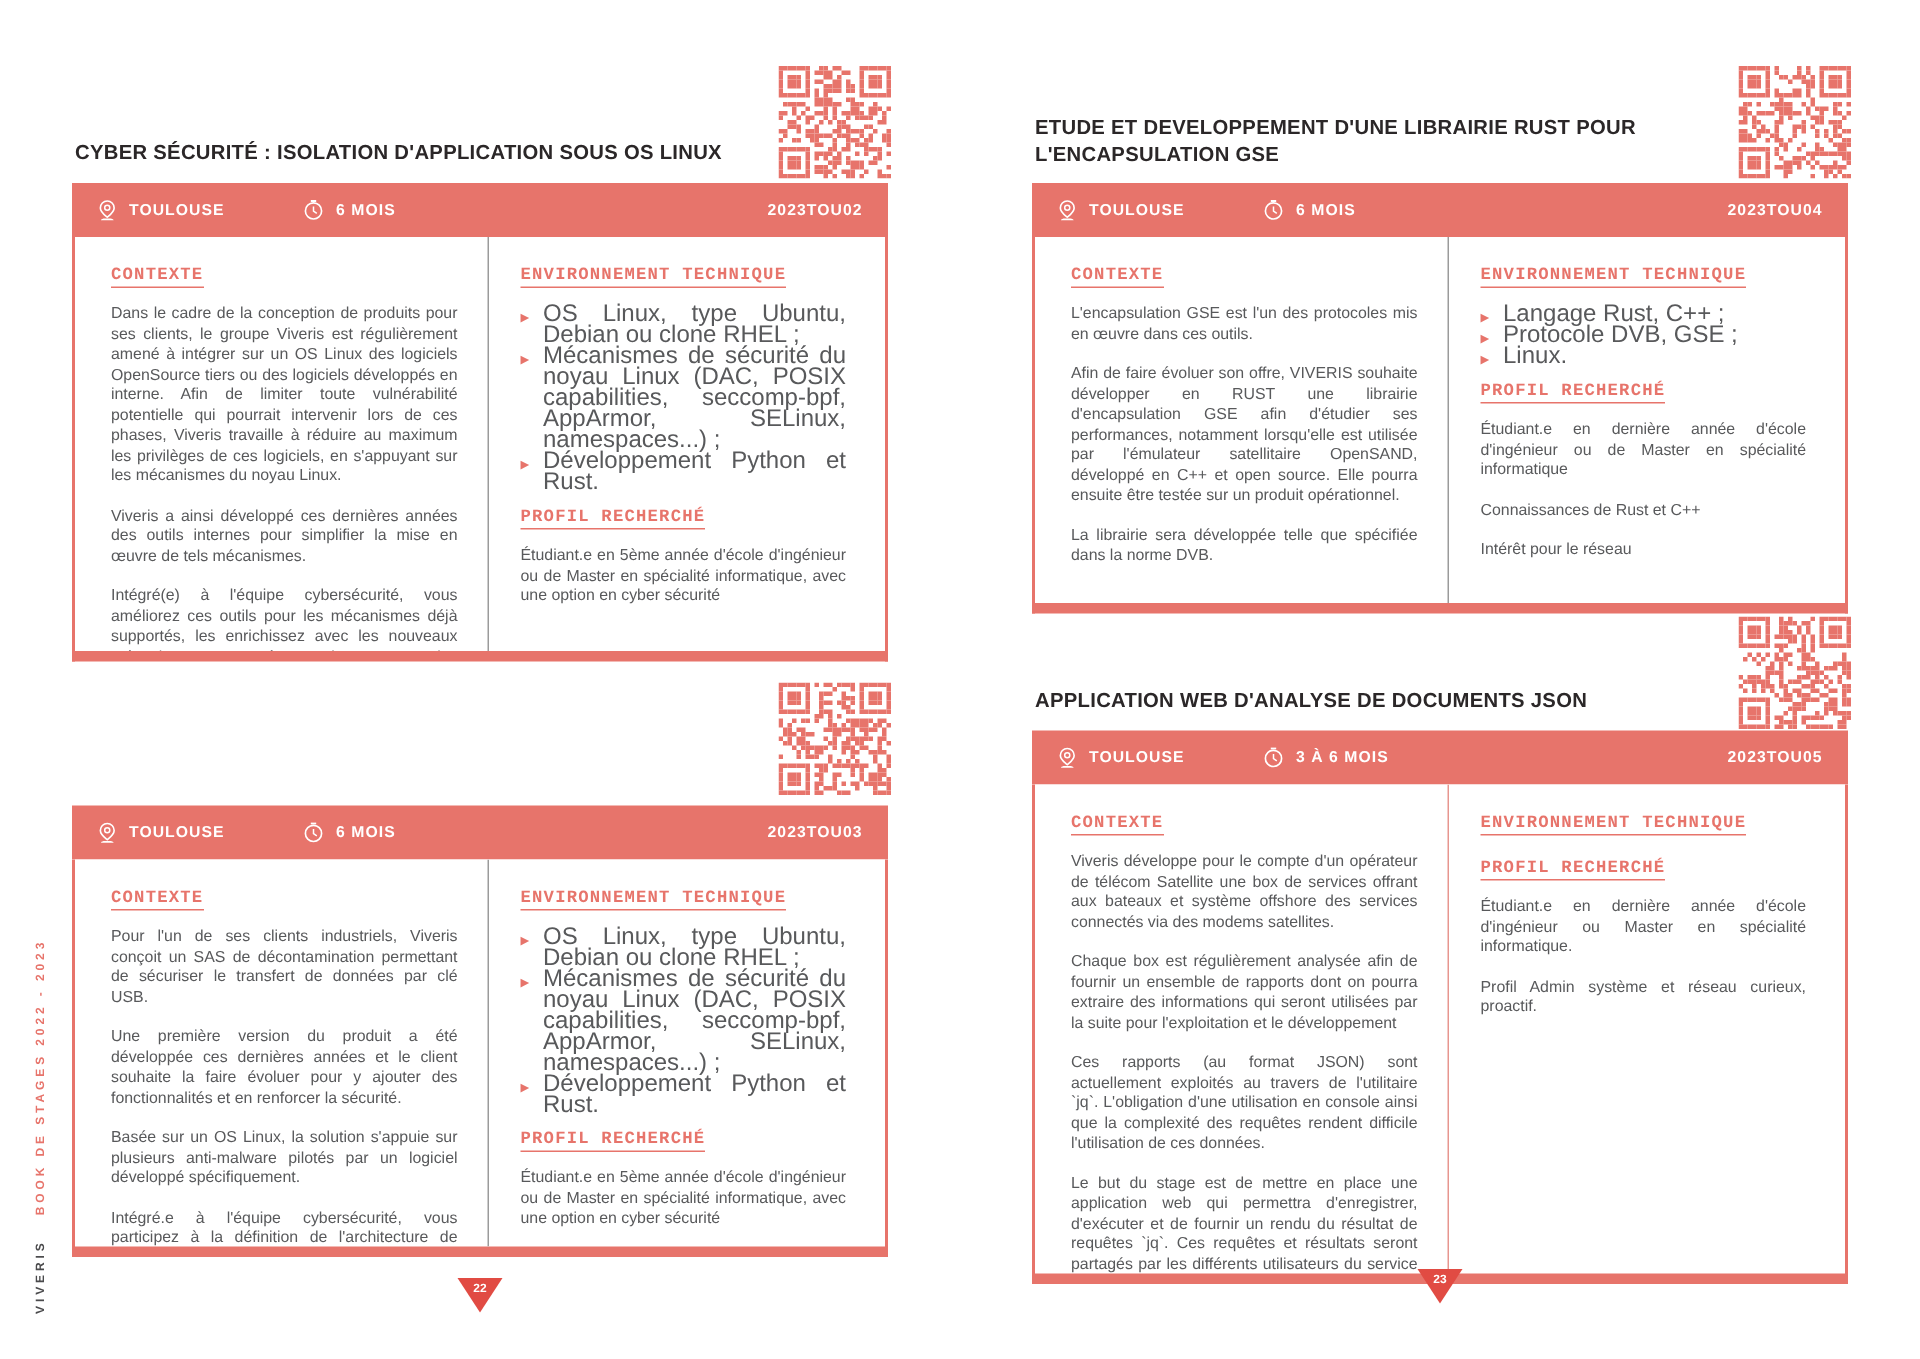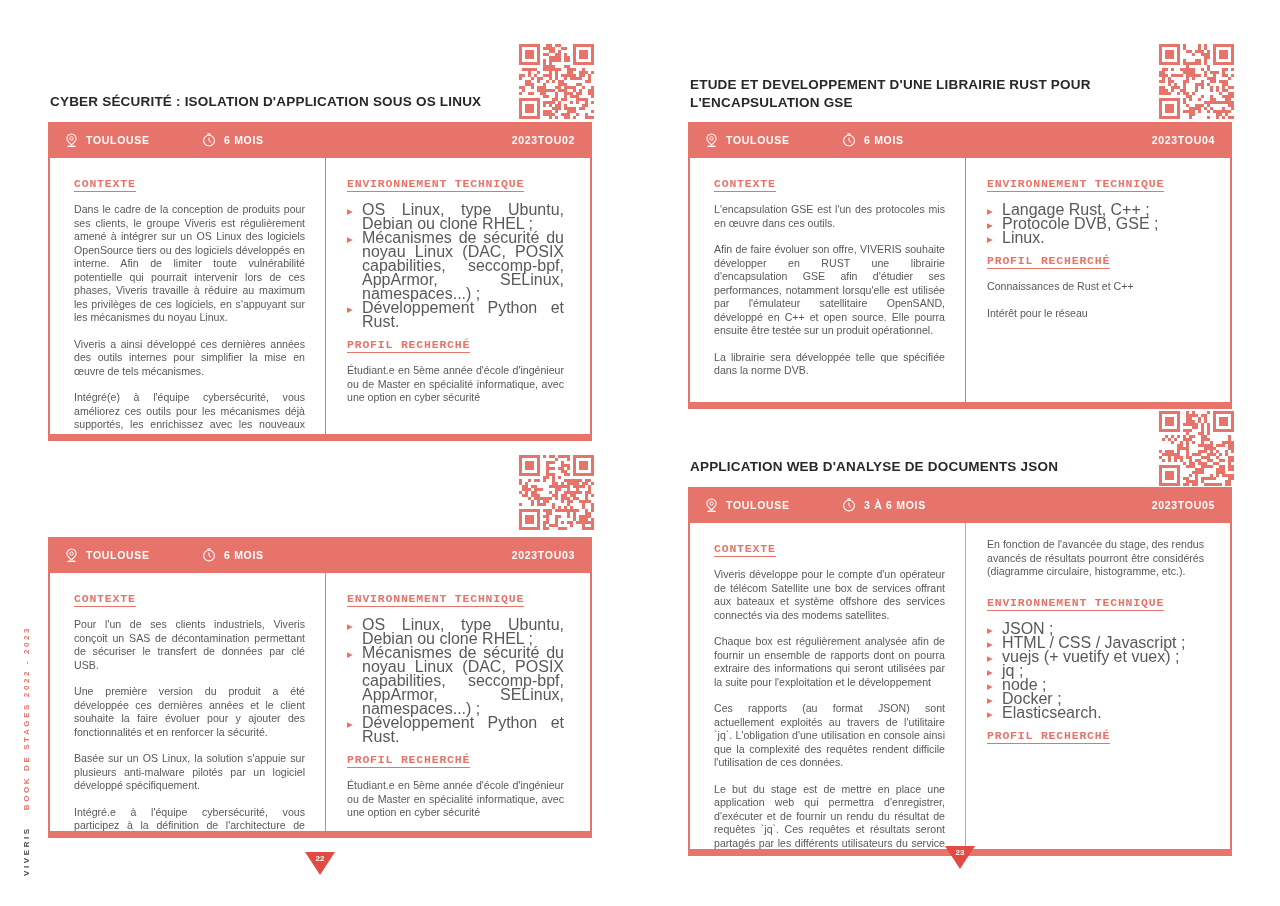--- a/index.html
+++ b/index.html
@@ -1143,20 +1143,21 @@
         </div>
         <div class="col colR">
           <h3 class="sect">ENVIRONNEMENT TECHNIQUE</h3>
           <ul class="bullets">
               <li>Langage Rust, C++ ;</li>
               <li>Protocole DVB, GSE ;</li>
               <li>Linux.</li>
             </ul>
           <h3 class="sect sect-mt">PROFIL RECHERCHÉ</h3>
           <div class="paras">
+              <p>Étudiant.e en dernière année d'école d'ingénieur ou de Master en spécialité informatique</p>
               <p>Connaissances de Rust et C++</p>
               <p>Intérêt pour le réseau</p>
             </div>
         </div>
       </div>
     </section>
 
     <section class="card c4">
       <div class="card-head h78">
         <h2 class="card-title">APPLICATION WEB D'ANALYSE DE DOCUMENTS JSON</h2>
@@ -1501,34 +1502,26 @@
         <div class="col colL">
           <h3 class="sect">CONTEXTE</h3>
           <div class="paras">
               <p>Viveris développe pour le compte d'un opérateur de télécom Satellite une box de services offrant aux bateaux et système offshore des services connectés via des modems satellites.</p>
               <p>Chaque box est régulièrement analysée afin de fournir un ensemble de rapports dont on pourra extraire des informations qui seront utilisées par la suite pour l'exploitation et le développement</p>
               <p>Ces rapports (au format JSON) sont actuellement exploités au travers de l'utilitaire `jq`. L'obligation d'une utilisation en console ainsi que la complexité des requêtes rendent difficile l'utilisation de ces données.</p>
               <p>Le but du stage est de mettre en place une application web qui permettra d'enregistrer, d'exécuter et de fournir un rendu du résultat de requêtes `jq`. Ces requêtes et résultats seront partagés par les différents utilisateurs du service web. Deux parties seront donc à développer : l'interface web basée sur vuejs et un serveur nodejs gérant les différentes requêtes.</p>
             </div>
         </div>
         <div class="col colR">
+          <h3 class="sect">ENVIRONNEMENT TECHNIQUE</h3>
+          <h3 class="sect sect-mt">PROFIL RECHERCHÉ</h3>
           <div class="paras">
-              <p>En fonction de l'avancée du stage, des rendus avancés de résultats pourront être considérés (diagramme circulaire, histogramme, etc.).</p>
+              <p>Étudiant.e en dernière année d'école d'ingénieur ou Master en spécialité informatique.</p>
+              <p>Profil Admin système et réseau curieux, proactif.</p>
             </div>
-          <h3 class="sect">ENVIRONNEMENT TECHNIQUE</h3>
-          <ul class="bullets">
-              <li>JSON ;</li>
-              <li>HTML / CSS / Javascript ;</li>
-              <li>vuejs (+ vuetify et vuex) ;</li>
-              <li>jq ;</li>
-              <li>node ;</li>
-              <li>Docker ;</li>
-              <li>Elasticsearch.</li>
-            </ul>
-          <h3 class="sect sect-mt">PROFIL RECHERCHÉ</h3>
         </div>
       </div>
     </section>
 
   </div>
 
   <div class="pgmark pg23">
     <div class="tri"></div>
     <div class="pgnum">23</div>
   </div>

